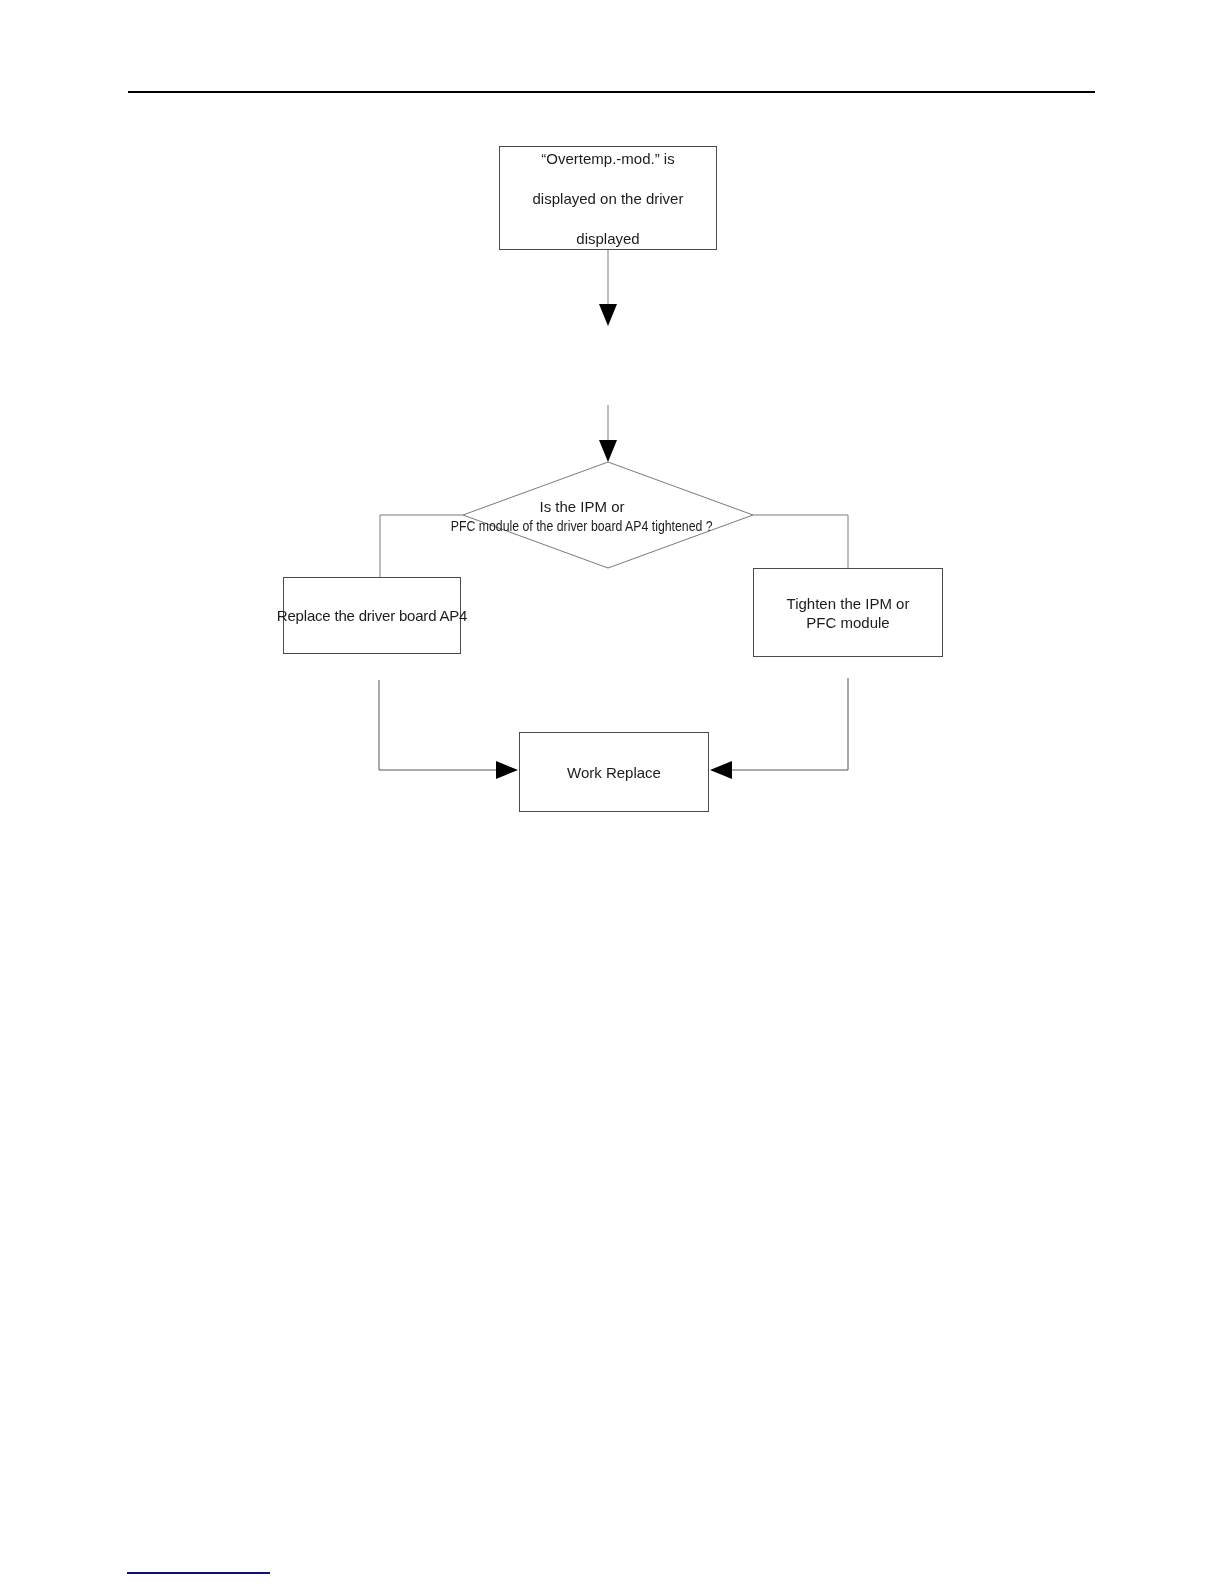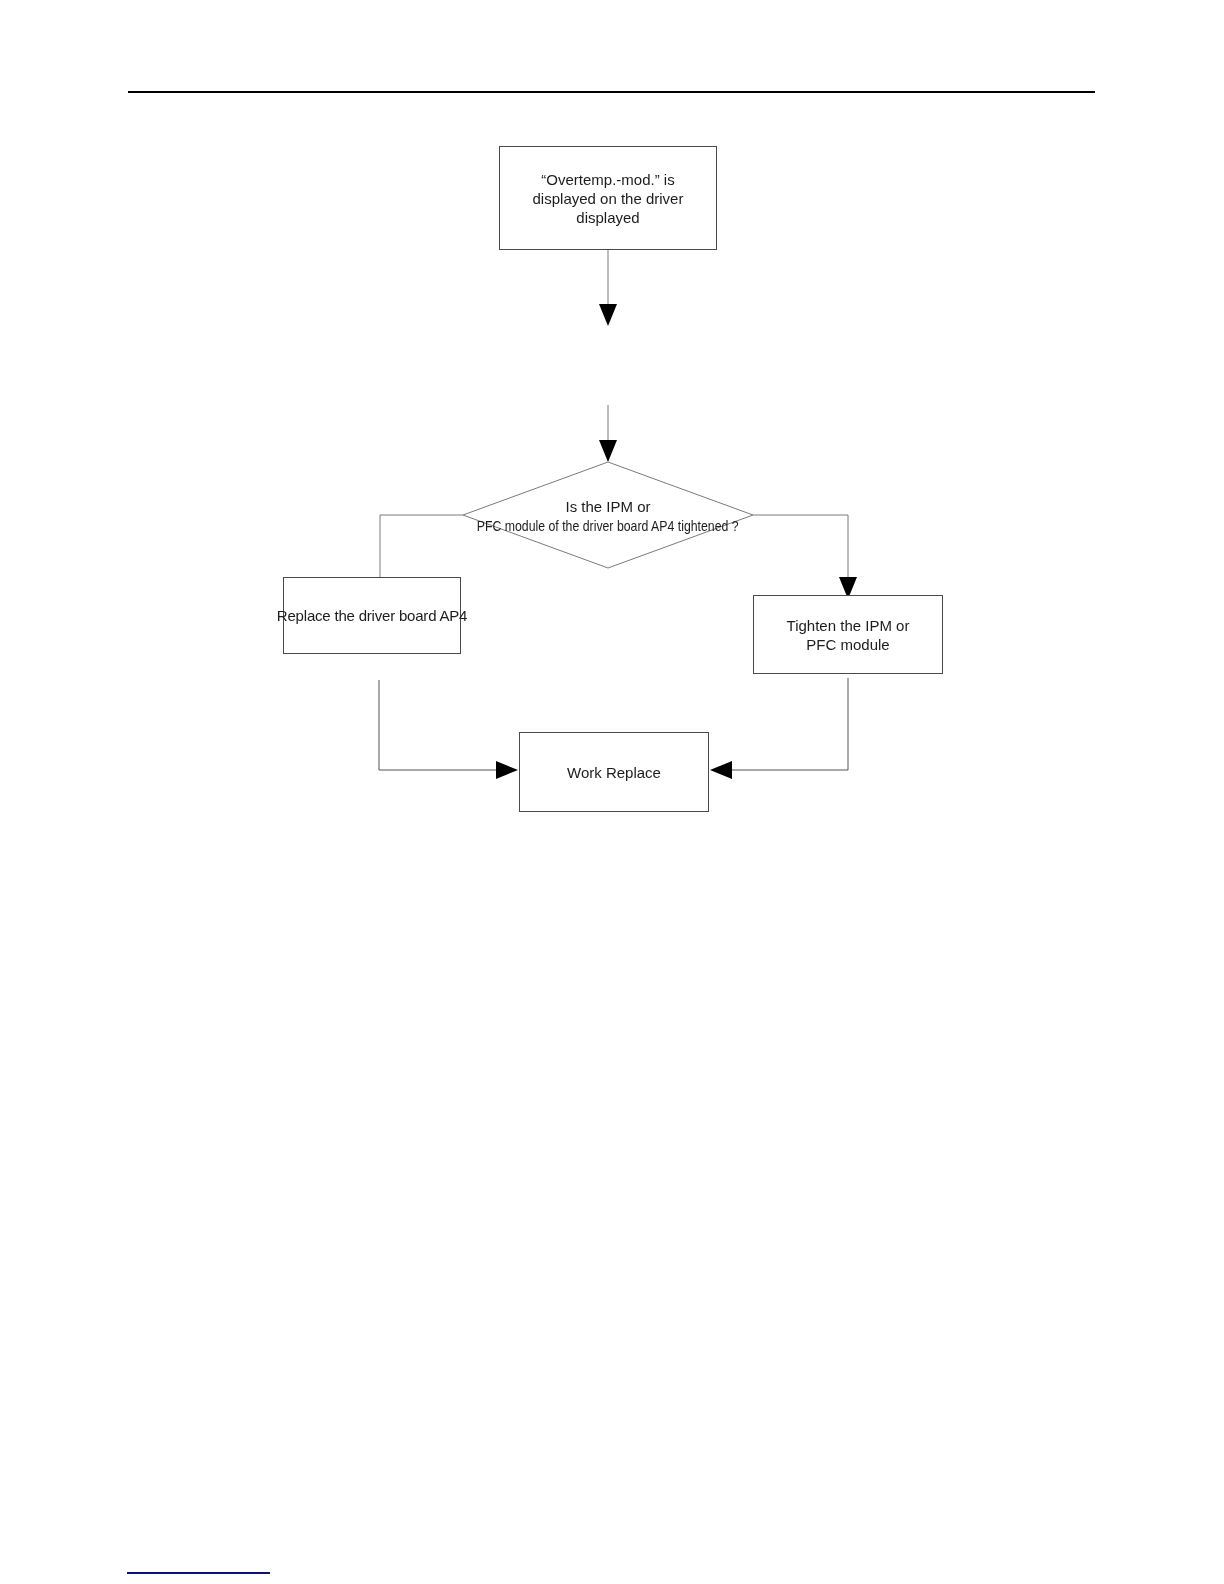--- a/index.html
+++ b/index.html
@@ -93,37 +93,37 @@
     <polyline points="753,515 848,515 848,577" fill="none" stroke="#7a7a7a" stroke-width="1"></polyline>
     <polygon points="848,599 839,577 857,577" fill="#000000"></polygon>
 
     <polyline points="379,680 379,770 497,770" fill="none" stroke="#555555" stroke-width="1"></polyline>
     <polygon points="518,770 496,761 496,779" fill="#000000"></polygon>
 
     <polyline points="848,678 848,770 731,770" fill="none" stroke="#555555" stroke-width="1"></polyline>
     <polygon points="710,770 732,761 732,779" fill="#000000"></polygon>
   </svg>
 
-  <div class="node box" style="left:499px; top:146px; width:218px; height:104px;">
+  <div class="node box" style="left:499px; top:146px; width:218px; height:104px;gap:21px;">
     <span>“Overtemp.-mod.” is</span>
     <span>displayed on the driver</span>
     <span>displayed</span>
   </div>
 
 
-  <div class="node diamond-text" style="left:458px; top:496px; width:300px; height:40px;">
+  <div class="node diamond-text" style="left:432px; top:496px; width:300px; height:40px;">
     <span>Is the IPM or</span>
     <span class="condensed">PFC module of the driver board AP4 tightened ?</span>
   </div>
 
   <div class="node box" style="left:283px; top:577px; width:178px; height:77px;">
     <span class="tight">Replace the driver board AP4</span>
   </div>
 
-  <div class="node box" style="left:753px; top:595px; width:190px; height:79px;">
+  <div class="node box" style="left:753px; top:568px; width:190px; height:89px;">
     <span>Tighten the IPM or</span>
     <span>PFC module</span>
   </div>
 
   <div class="node box" style="left:519px; top:732px; width:190px; height:80px;">
     <span>Work Replace</span>
   </div>
 
   <div class="footer-rule"></div>
 

